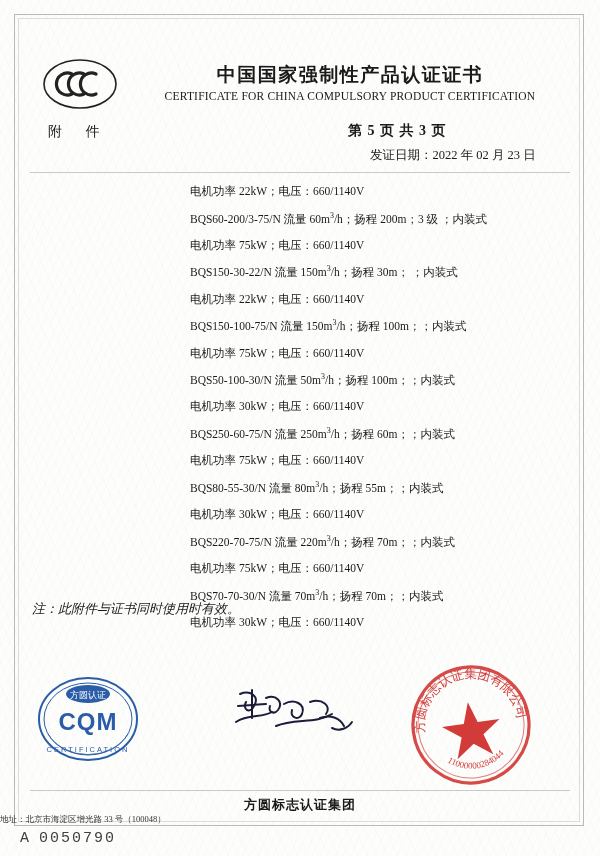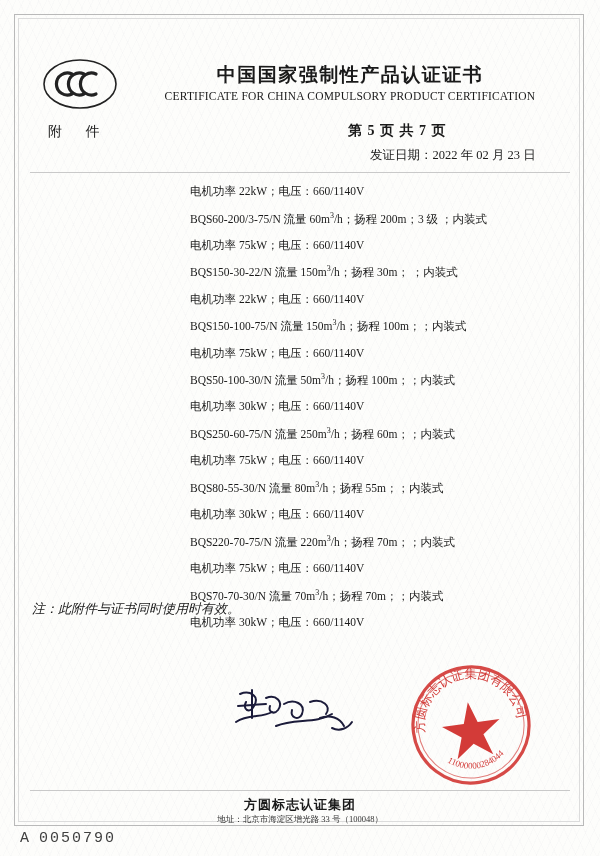--- a/index.html
+++ b/index.html
@@ -160,21 +160,21 @@
     width: 600px;
     text-align: center;
     font-size: 13px;
     font-weight: bold;
     letter-spacing: 1px;
   }
   .footer-addr {
     position: absolute;
     left: 0; top: 814px;
     width: 600px;
-    text-align: center;
+    text-align: left;
     font-size: 8.5px;
     color: #333;
   }
   .footer-url {
     position: absolute;
     left: 0; top: 825px;
     width: 600px;
     text-align: center;
     font-size: 8.5px;
     color: #333;
@@ -205,21 +205,21 @@
         <path d="M42 16 A 11 11 0 1 0 42 36"></path>
         <path d="M54 16 A 11 11 0 1 0 54 36"></path>
       </g>
     </svg>
   </div>
 
   <div class="title-cn">中国国家强制性产品认证证书</div>
   <div class="title-en">CERTIFICATE FOR CHINA COMPULSORY PRODUCT CERTIFICATION</div>
 
   <div class="attach-label">附 件</div>
-  <div class="page-no">第 5 页 共 7 页</div>
+  <div class="page-no">第 5 页 共 3 页</div>
 
   <div class="issue-date">
     <span>发证日期：</span><span>2022 年 02 月 23 日</span>
   </div>
 
   <div class="hr-top"></div>
 
   <div class="list">
     <div class="row">电机功率 22kW；电压：660/1140V</div>
     <div class="row spec">BQS60-200/3-75/N 流量 60m<sup>3</sup>/h；扬程 200m；3 级 ；内装式</div>
@@ -235,20 +235,31 @@
     <div class="row spec">BQS80-55-30/N   流量 80m<sup>3</sup>/h；扬程 55m；；内装式</div>
     <div class="row">电机功率 30kW；电压：660/1140V</div>
     <div class="row spec">BQS220-70-75/N  流量 220m<sup>3</sup>/h；扬程 70m；；内装式</div>
     <div class="row">电机功率 75kW；电压：660/1140V</div>
     <div class="row spec">BQS70-70-30/N   流量 70m<sup>3</sup>/h；扬程 70m；；内装式</div>
     <div class="row">电机功率 30kW；电压：660/1140V</div>
   </div>
 
   <div class="note">注：此附件与证书同时使用时有效。</div>
 
+  <div class="cqm-mark">
+    <svg width="108" height="94" viewBox="0 0 108 94">
+      <ellipse cx="54" cy="47" rx="49" ry="41" fill="none" stroke="#2a5ca8" stroke-width="2"></ellipse>
+      <ellipse cx="54" cy="47" rx="44" ry="36" fill="none" stroke="#2a5ca8" stroke-width="1"></ellipse>
+      <ellipse cx="54" cy="22" rx="22" ry="9" fill="#2a5ca8"></ellipse>
+      <text x="54" y="25.5" font-family="DejaVu Serif, serif" font-size="9" fill="#ffffff" text-anchor="middle">方圆认证</text>
+      <text x="54" y="58" font-family="Liberation Sans, sans-serif" font-size="24" font-weight="bold" fill="#2a5ca8" text-anchor="middle" letter-spacing="1">CQM</text>
+      <path d="M14 62 A 45 38 0 0 0 94 62" fill="none" stroke="#2a5ca8" stroke-width="0.8"></path>
+      <text x="54" y="80" font-family="Liberation Sans, sans-serif" font-size="7.5" fill="#2a5ca8" text-anchor="middle" letter-spacing="2">CERTIFICATION</text>
+    </svg>
+  </div>
 
   <div class="signature">
     <svg width="130" height="62" viewBox="0 0 130 62">
       <g fill="none" stroke="#1b1b3a" stroke-width="2" stroke-linecap="round">
         <path d="M8 10 C 18 6, 28 12, 22 22 C 18 30, 10 26, 14 18"></path>
         <path d="M6 22 L 34 20"></path>
         <path d="M20 6 L 20 34"></path>
         <path d="M4 38 C 16 30, 30 34, 40 28"></path>
         <path d="M34 14 C 44 10, 52 18, 46 26 C 42 31, 36 28, 38 22"></path>
         <path d="M52 20 C 62 14, 74 20, 70 30 C 67 37, 58 34, 60 26"></path>

